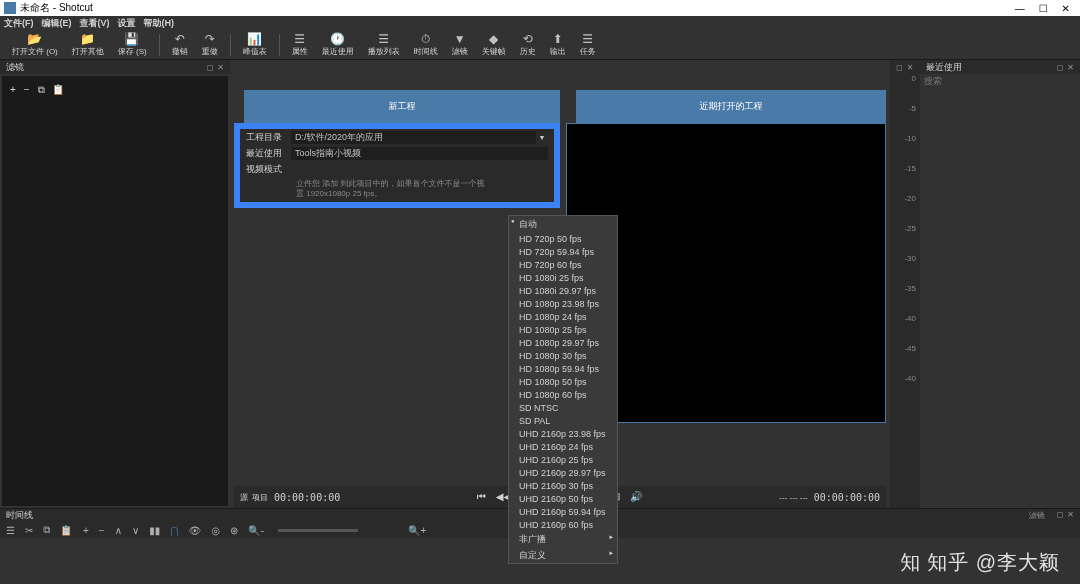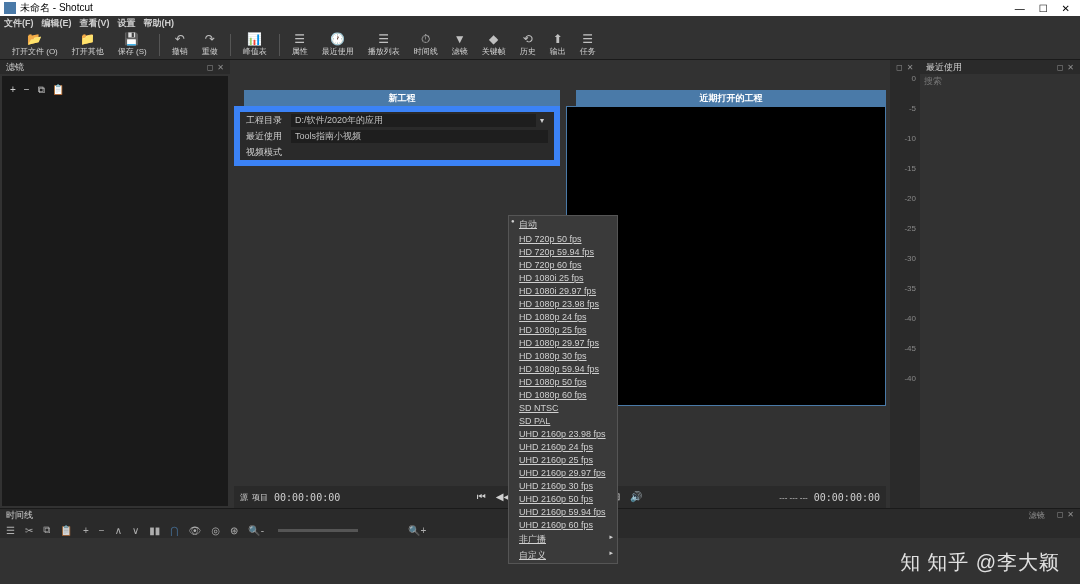--- a/index.html
+++ b/index.html
@@ -26,29 +26,29 @@
 
 .source-preview { flex: 1; background: #1a1a1a; margin: 2px; padding: 4px; }
 .preview-box { width: 100%; height: 92px; background: #000; display: flex; align-items: center; justify-content: center; margin-bottom: 4px; font-size: 10px; }
 .preview-controls { display: flex; gap: 8px; padding: 4px; font-size: 10px; }
 
 .center-panel { flex: 1; display: flex; flex-direction: column; padding: 0 4px; }
 .panels-row { display: flex; gap: 6px; margin-top: 30px; }
 .new-project-panel { width: 326px; }
 .recent-panel { flex: 1; }
 
-.panel-title { height: 16px; background: #4a7aa8; color: #fff; display: flex; align-items: center; justify-content: center; font-size: 9px; font-weight: bold; margin-left: 10px; }
+.panel-title { height: 33px; background: #4a7aa8; color: #fff; display: flex; align-items: center; justify-content: center; font-size: 9px; font-weight: normal; margin-left: 10px; }
 .panel-body { background: #2a2a2a; border: 6px solid #3b82f6; }
 
 .form-row { display: flex; align-items: center; height: 16px; padding: 1px 6px; position: relative; }
 .form-label { width: 45px; font-size: 9px; }
 .form-input { flex: 1; background: #1e1e1e; border: none; color: #c0c0c0; height: 13px; padding: 0 4px; font-size: 9px; }
 .form-select-btn { width: 12px; text-align: center; font-size: 8px; }
 
-.dropdown-menu { position: absolute; background: #3a3a3a; border: 1px solid #555; left: 274px; top: 155px; width: 110px; z-index: 100; font-size: 9px; text-decoration: underline; }
+.dropdown-menu { position: absolute; background: #3a3a3a; border: 1px solid #555; left: 274px; top: 155px; width: 110px; z-index: 100; font-size: 9px; }
 .dropdown-item { padding: 1.5px 10px; cursor: pointer; position: relative; }
 .dropdown-item.selected::before { content: '●'; position: absolute; left: 2px; font-size: 6px; }
 .dropdown-item.has-submenu::after { content: '▸'; position: absolute; right: 4px; font-size: 7px; }
 
 .hint-text { font-size: 8px; color: #888; padding: 2px 6px 2px 56px; line-height: 1.3; }
 
 .recent-body { background: #000; border: 1px solid #4a7aa8; height: 300px; }
 
 .right-panel { width: 190px; display: flex; }
 .ruler-panel { width: 30px; background: #2a2a2a; }
@@ -191,20 +191,24 @@
             <span class="form-label">工程目录</span>
             <input class="form-input" value="D:/软件/2020年的应用" style="">
             <span class="form-select-btn">▾</span>
           </div>
           <div class="form-row">
             <span class="form-label">最近使用</span>
             <input class="form-input" value="Tools指南小视频" style="">
           </div>
           <div class="form-row">
             <span class="form-label">视频模式</span>
+          </div>
+          <div class="hint-text">
+            <span>立件您 添加 到此项目中的，如果首个文件不是一个视</span><br>
+            <span>置 1920x1080p 25 fps。</span>
           </div>
         </div>
       </div>
       <div class="recent-panel">
         <div class="panel-title">近期打开的工程</div>
         <div class="recent-body"></div>
       </div>
     </div>
 
     <div class="dropdown-menu" id="video-mode-dropdown">

